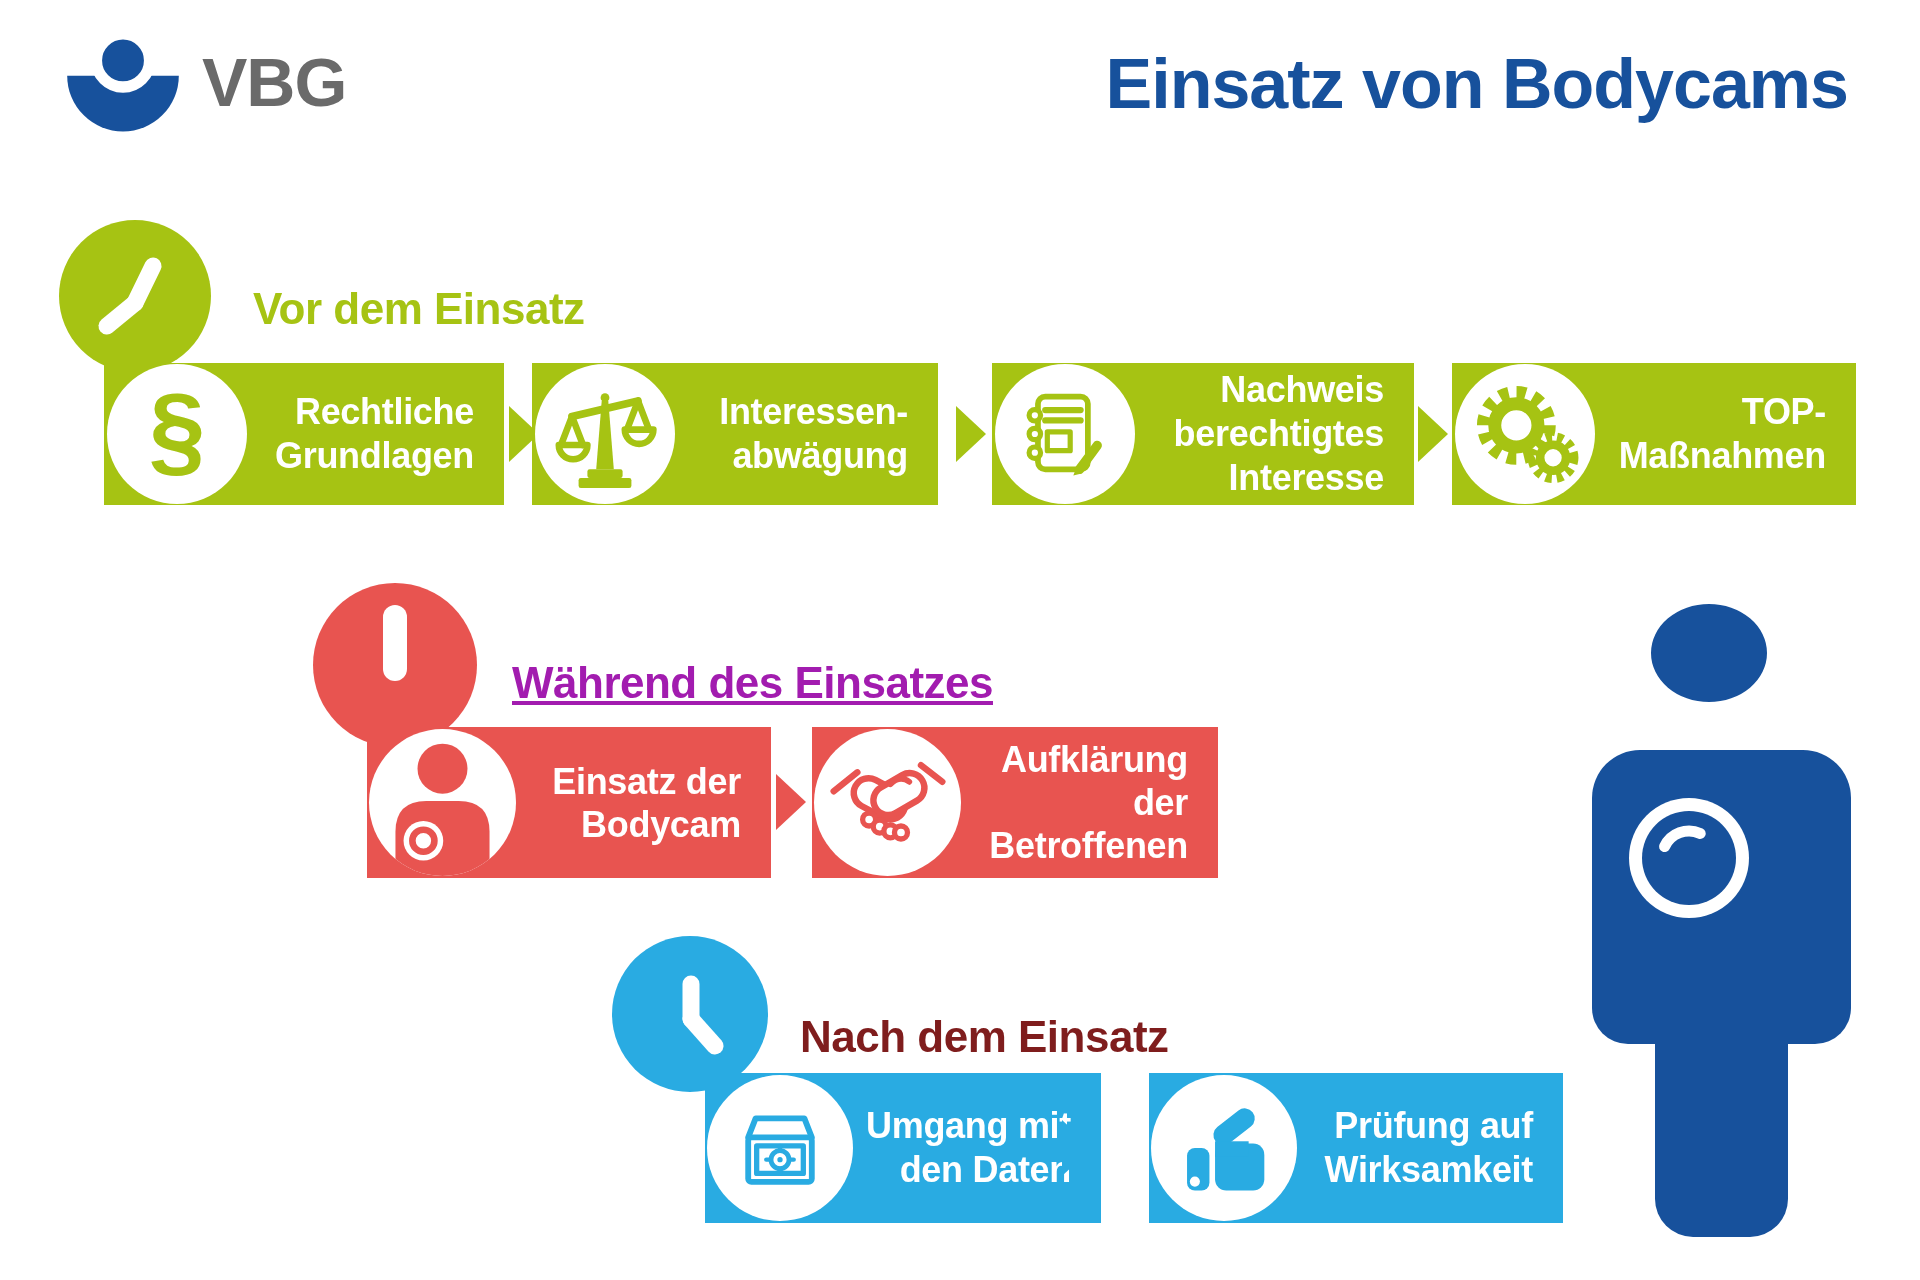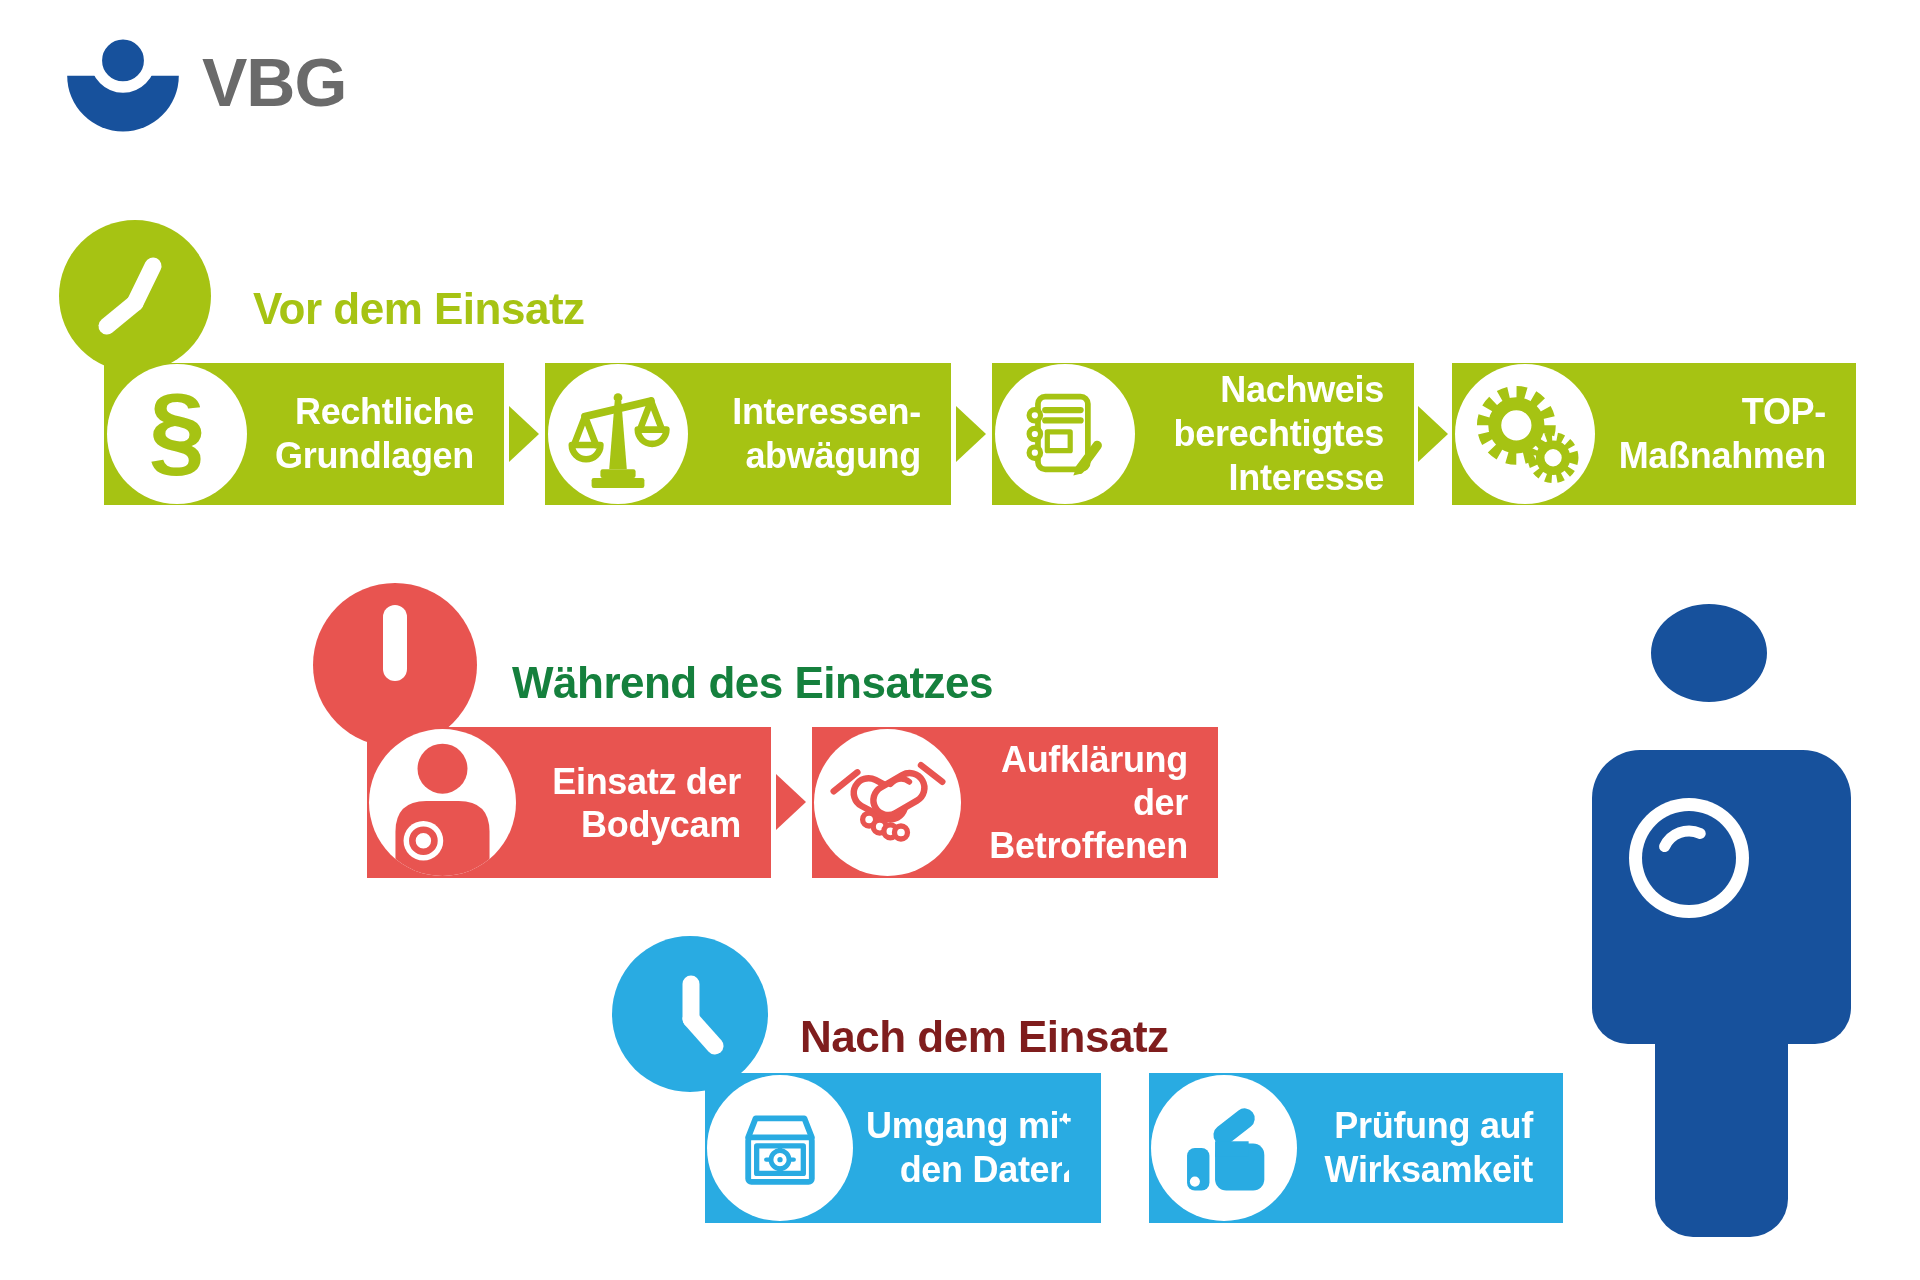--- a/index.html
+++ b/index.html
@@ -26,31 +26,31 @@
                 font-size:36px; line-height:44px; letter-spacing:-0.3px; text-align:right; }
   .arrow { position:absolute; width:0; height:0; border-top:28px solid transparent; border-bottom:28px solid transparent; }
 
   
   .green-bg { background:#a6c313; }
   .green-fg { color:#a6c313; }
   .pc-green { left:59px; top:220px; width:152px; height:152px; }
   .ph-green { left:253px; top:284px; }
   .row-green .step { top:363px; height:142px; }
   .sg1 { left:104px;  width:400px; }
-  .sg2 { left:545px;  width:406px;border-radius:31px; }
+  .sg2 { left:532px;  width:406px;border-radius:31px; }
   .sg3 { left:992px;  width:422px; }
   .sg4 { left:1452px; width:404px; }
   .row-green .step-circle { left:3px; top:1px; width:140px; height:140px; }
   .ag { border-left:30px solid #a6c313; top:406px; }
   .ag1 { left:509px; } .ag2 { left:956px; } .ag3 { left:1418px; }
   .paragraph-glyph { font-size:102px; font-weight:700; color:#a6c313; line-height:1; transform:translateY(-4px); }
 
   
   .red-bg { background:#e85450; }
-  .red-fg { color:#15803d; }
+  .red-fg { color:#a21caf;text-decoration:underline; }
   .pc-red { left:313px; top:583px; width:164px; height:164px; }
   .excl-bar { position:absolute; left:70px; top:22px; width:24px; height:76px; border-radius:12px; background:#ffffff; }
   .ph-red { left:512px; top:658px; }
   .row-red .step { top:727px; height:151px; }
   .sr1 { left:367px; width:404px; }
   .sr2 { left:812px; width:406px; }
   .row-red .step-circle { left:2px; top:2px; width:147px; height:147px; }
   .ar { border-left:30px solid #e85450; top:774px; }
   .ar1 { left:776px; }
   .row-red .step-label { line-height:43px; }
@@ -83,20 +83,21 @@
 
 <div class="canvas">
 
   <div class="logo">
     <svg class="logo-mark" viewBox="0 0 100 82">
       <path d="M6,36 A44,44 0 0,0 94,36 Z" fill="#17519c"></path>
       <circle cx="50" cy="24" r="21" fill="#17519c" stroke="#ffffff" stroke-width="9"></circle>
     </svg>
     <span class="logo-text">VBG</span>
   </div>
+  <div class="title">Einsatz von Bodycams</div>
 
   <div class="phase-circle green-bg pc-green">
     <svg class="icon-svg" width="100" height="100" viewBox="0 0 100 100">
       <line x1="50" y1="57" x2="68" y2="20" stroke="#ffffff" stroke-width="17" stroke-linecap="round"></line>
       <line x1="50" y1="57" x2="22" y2="80" stroke="#ffffff" stroke-width="17" stroke-linecap="round"></line>
     </svg>
   </div>
   <div class="phase-header green-fg ph-green">Vor dem Einsatz</div>
 
   <div class="row-green">

